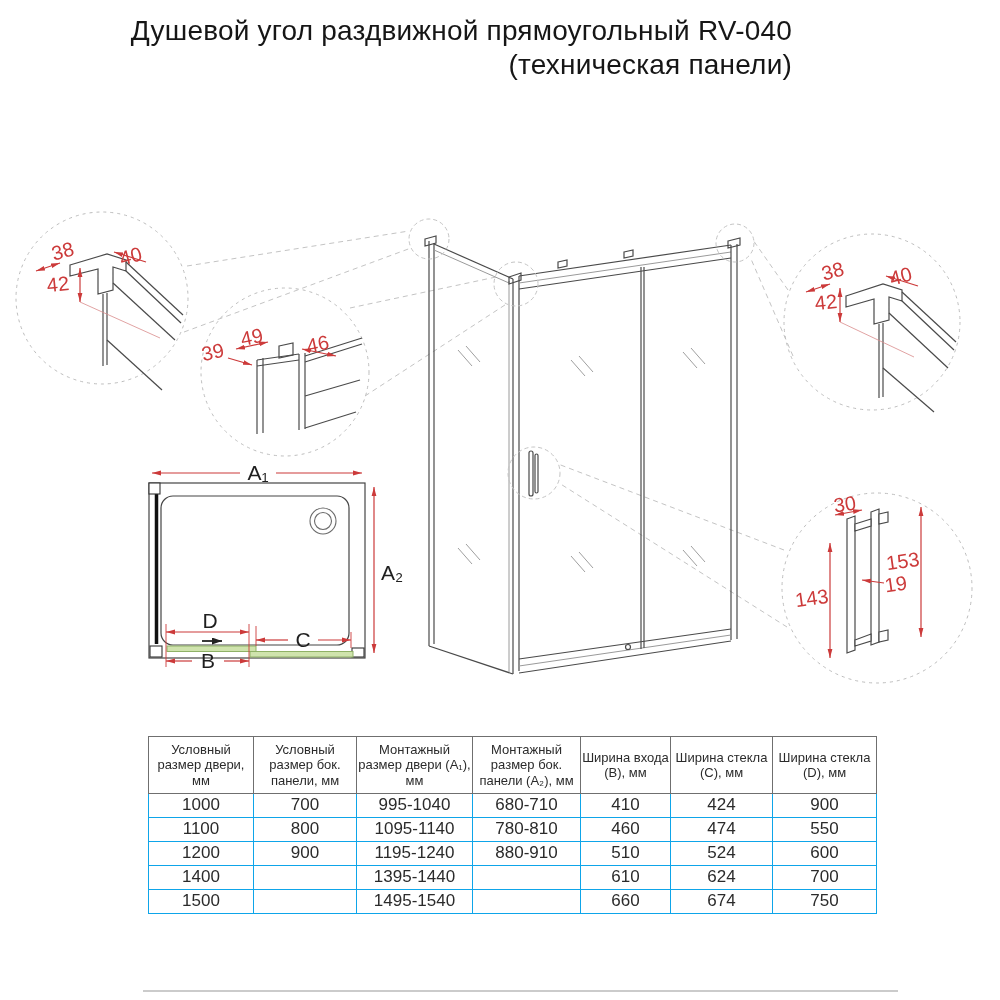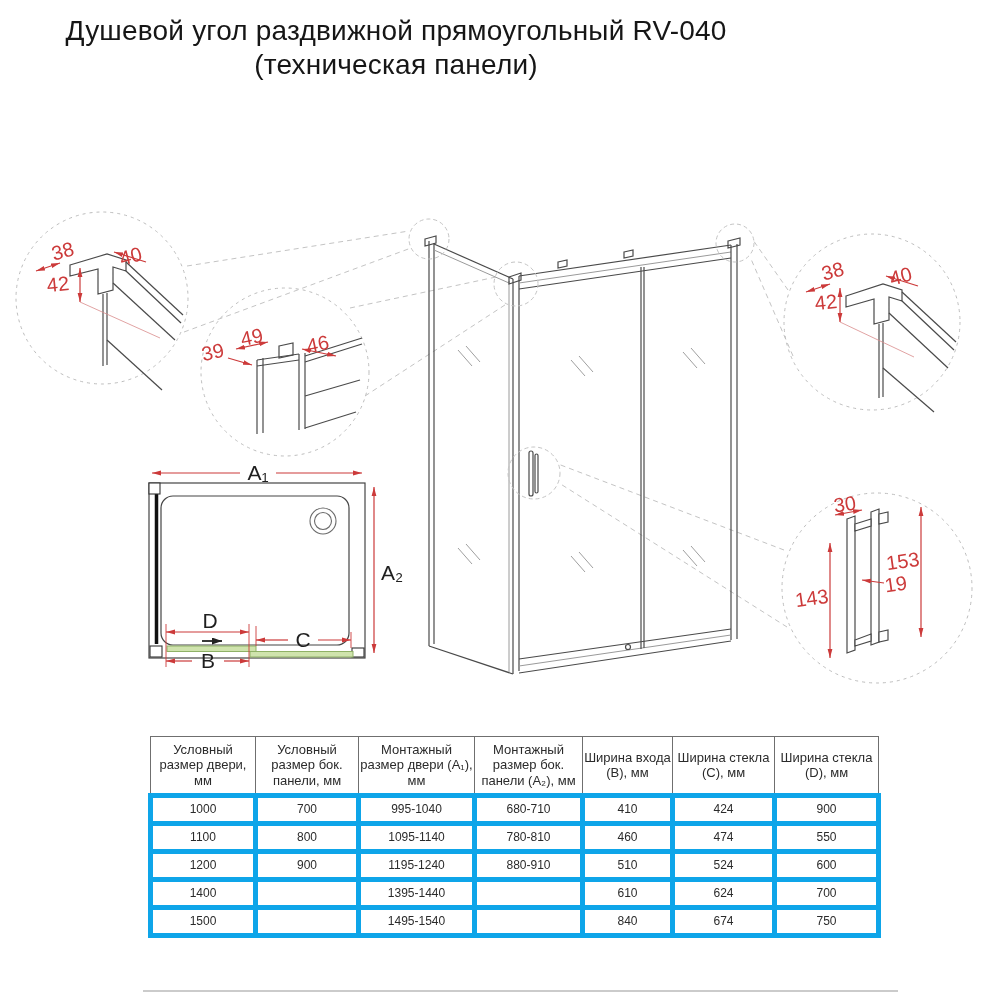--- a/index.html
+++ b/index.html
@@ -1,27 +1,27 @@
 <!DOCTYPE html>
 <html><head>
 <meta charset="utf-8">
 <style>
   html,body{margin:0;padding:0;background:#fff;}
   #stage{position:relative;width:1000px;height:1000px;background:#fff;overflow:hidden;
          font-family:"Liberation Sans", sans-serif;color:#1c1c1c;}
-  #title{position:absolute;top:14px;left:0;width:792px;text-align:center;
+  #title{position:absolute;top:14px;left:0;width:792px;text-align:right;
          font-size:28px;line-height:1.22;color:#161616;letter-spacing:0.2px;}
   #drawing{position:absolute;top:0;left:0;}
   svg text{font-family:"Liberation Sans", sans-serif;}
   .dimnum{font-size:20px;fill:#cc3a3a;}
   .planlbl{font-size:21px;fill:#1f1f1f;}
   #dims-table{position:absolute;top:736px;left:148px;width:728px;border-collapse:collapse;
               table-layout:fixed;text-align:center;color:#2b2b2b;}
   #dims-table th{font-weight:normal;font-size:13px;line-height:1.18;padding:5px 1px;border:1px solid #6f6f6f;}
-  #dims-table td{font-size:12px;height:23px;padding:0 1px;border:5px solid #0ea5e9;}
+  #dims-table td{font-size:17px;height:23px;padding:0 1px;border:1px solid #0ea5e9;}
   #bottom-rule{position:absolute;top:990px;left:143px;width:755px;height:2px;background:#cbcbcb;}
 </style>
 </head>
 <body>
 
 <div id="stage">
 
   <div id="title">
     <div>Душевой угол раздвижной прямоугольный RV-040</div>
     <div>(техническая панели)</div>
@@ -298,21 +298,21 @@
         <td></td>
         <td>610</td>
         <td>624</td>
         <td>700</td>
       </tr>
       <tr>
         <td>1500</td>
         <td></td>
         <td>1495-1540</td>
         <td></td>
-        <td>840</td>
+        <td>660</td>
         <td>674</td>
         <td>750</td>
       </tr>
     </tbody>
   </table>
 
   <div id="bottom-rule"></div>
 </div>
 
 </body></html>

